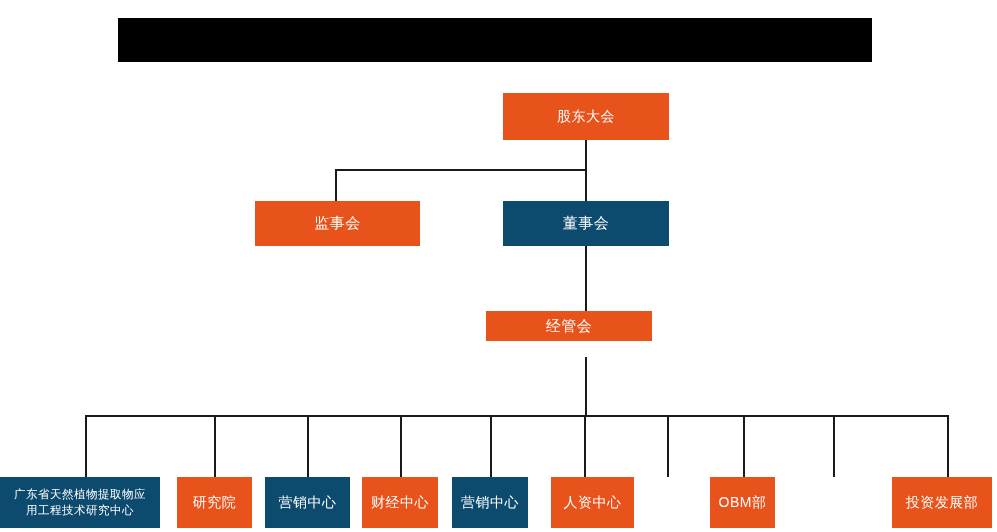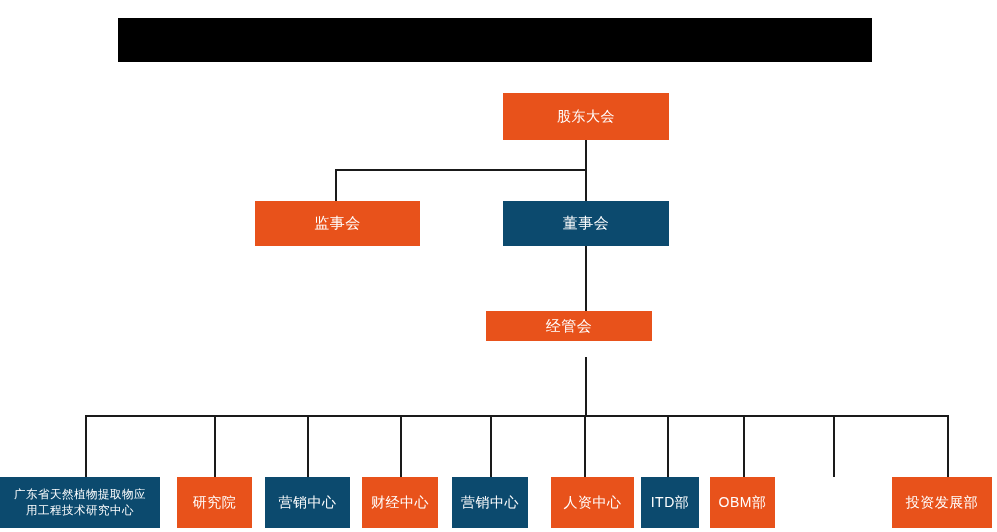--- a/index.html
+++ b/index.html
@@ -131,23 +131,20 @@
   </div>
 
   <div class="node light leaf" style="left:452px; top:477px; width:76px; height:51px;">
     <span class="node-label">营销中心</span>
   </div>
 
   <div class="node dark leaf" style="left:551px; top:477px; width:83px; height:51px;">
     <span class="node-label">人资中心</span>
   </div>
 
-  <div class="node light leaf" style="left:641px; top:477px; width:58px; height:51px;">
-    <span class="node-label">ITD部</span>
-  </div>
 
   <div class="node dark leaf" style="left:710px; top:477px; width:65px; height:51px;">
     <span class="node-label">OBM部</span>
   </div>
 
 
   <div class="node dark leaf" style="left:892px; top:477px; width:100px; height:51px;">
     <span class="node-label">投资发展部</span>
   </div>
 

